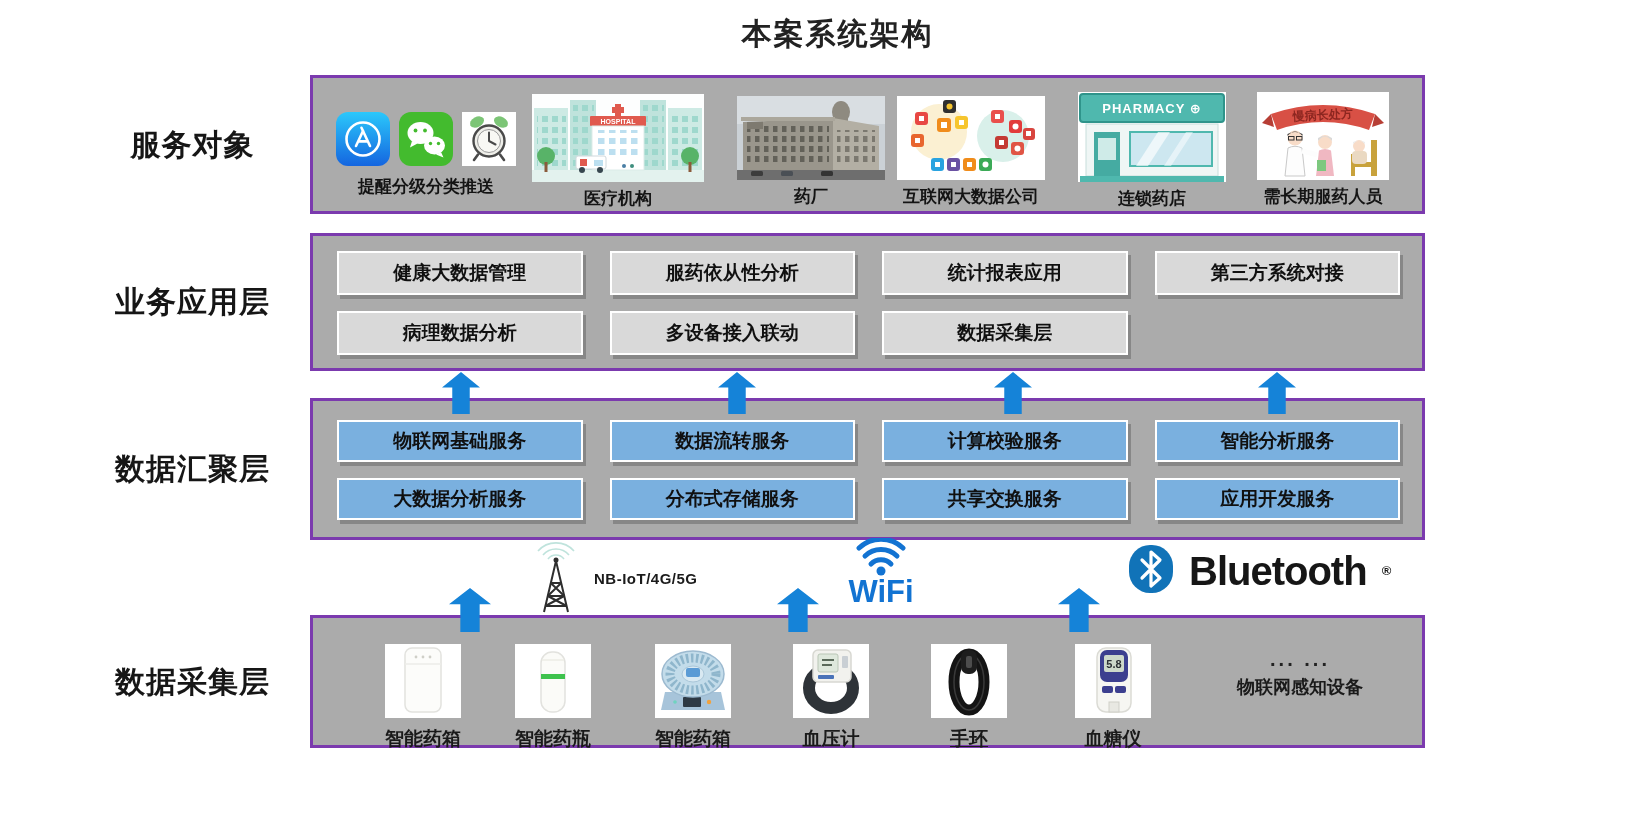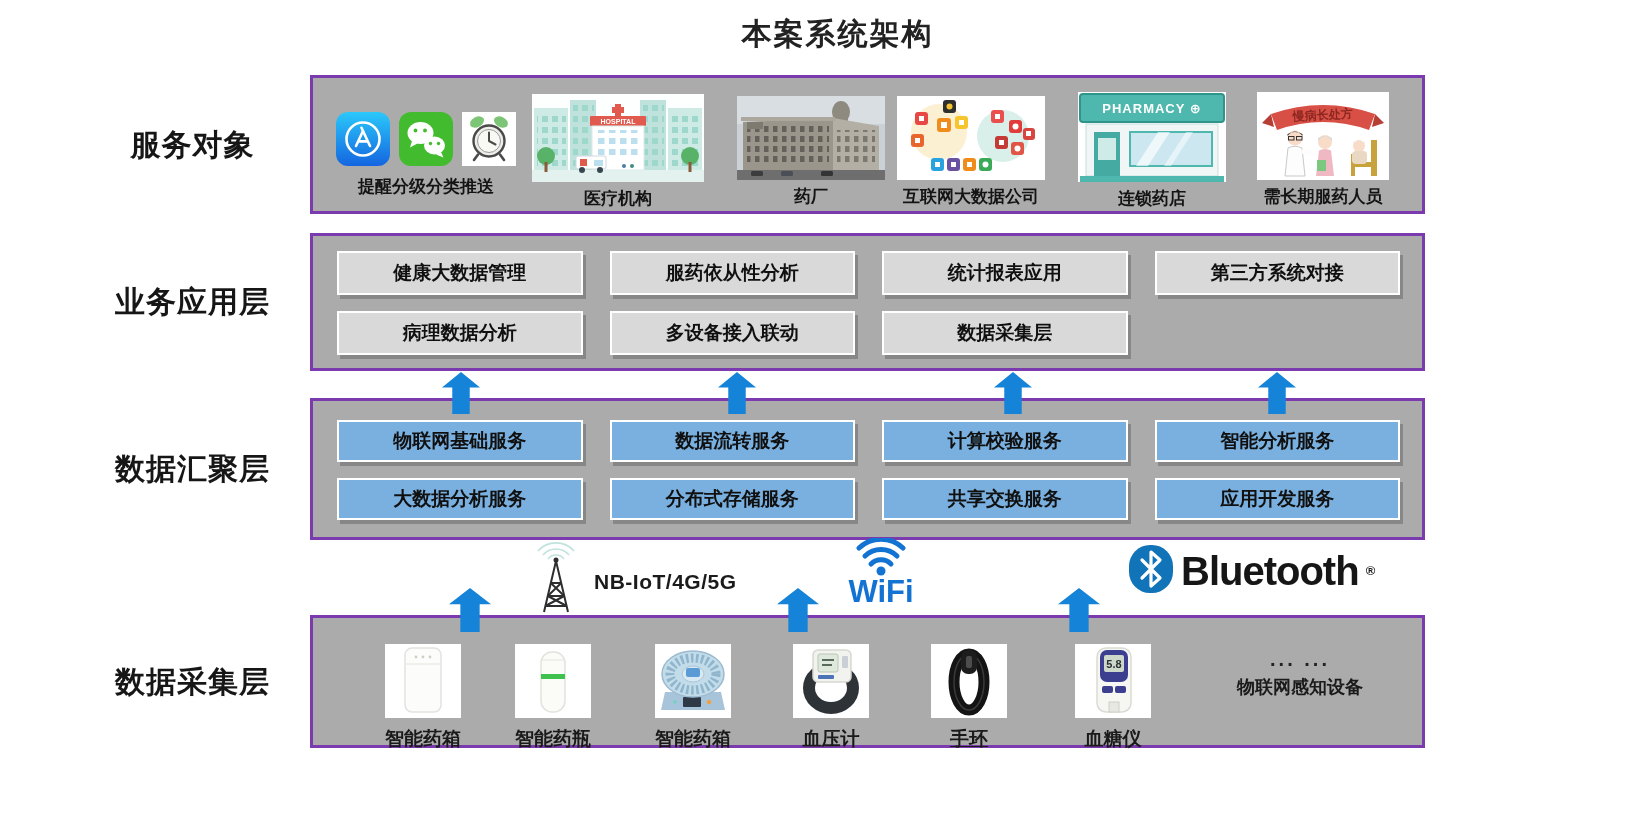--- a/index.html
+++ b/index.html
@@ -26,22 +26,22 @@
   .svc .cap{font-size:17px;font-weight:bold;color:#141414;margin-top:5px;white-space:nowrap;}
   .iconrow{display:flex;gap:9px;justify-content:center;}
   .photo{background:#fff;display:block;}
   .device{position:absolute;width:76px;text-align:center;z-index:3;}
   .device .card{width:76px;height:74px;background:#fff;display:flex;align-items:center;justify-content:center;}
   .device .cap{font-size:19px;font-weight:bold;margin-top:8px;white-space:nowrap;}
   .more{position:absolute;left:1190px;top:648px;width:220px;text-align:center;z-index:3;}
   .more .dots{font-size:20px;font-weight:bold;letter-spacing:3px;color:#222;}
   .more .cap{font-size:18px;font-weight:bold;margin-top:4px;}
   .conn{position:absolute;z-index:4;}
-  .nbiot{font-size:21px;font-weight:bold;color:#1b1b1b;letter-spacing:0.5px;white-space:nowrap;}
-  .bt{display:flex;align-items:center;gap:7px;}
+  .nbiot{font-size:15px;font-weight:bold;color:#1b1b1b;letter-spacing:0.5px;white-space:nowrap;}
+  .bt{display:flex;align-items:center;gap:15px;}
   .btword{font-size:40px;font-weight:bold;color:#161616;letter-spacing:-1px;line-height:50px;}
   .btreg{font-size:13px;font-weight:bold;color:#161616;vertical-align:top;line-height:18px;}
   svg text{font-family:"Liberation Sans","DejaVu Sans",sans-serif;}
 </style>
 </head>
 <body>
 
 <div class="canvas">
 
   <div class="title">本案系统架构</div>

